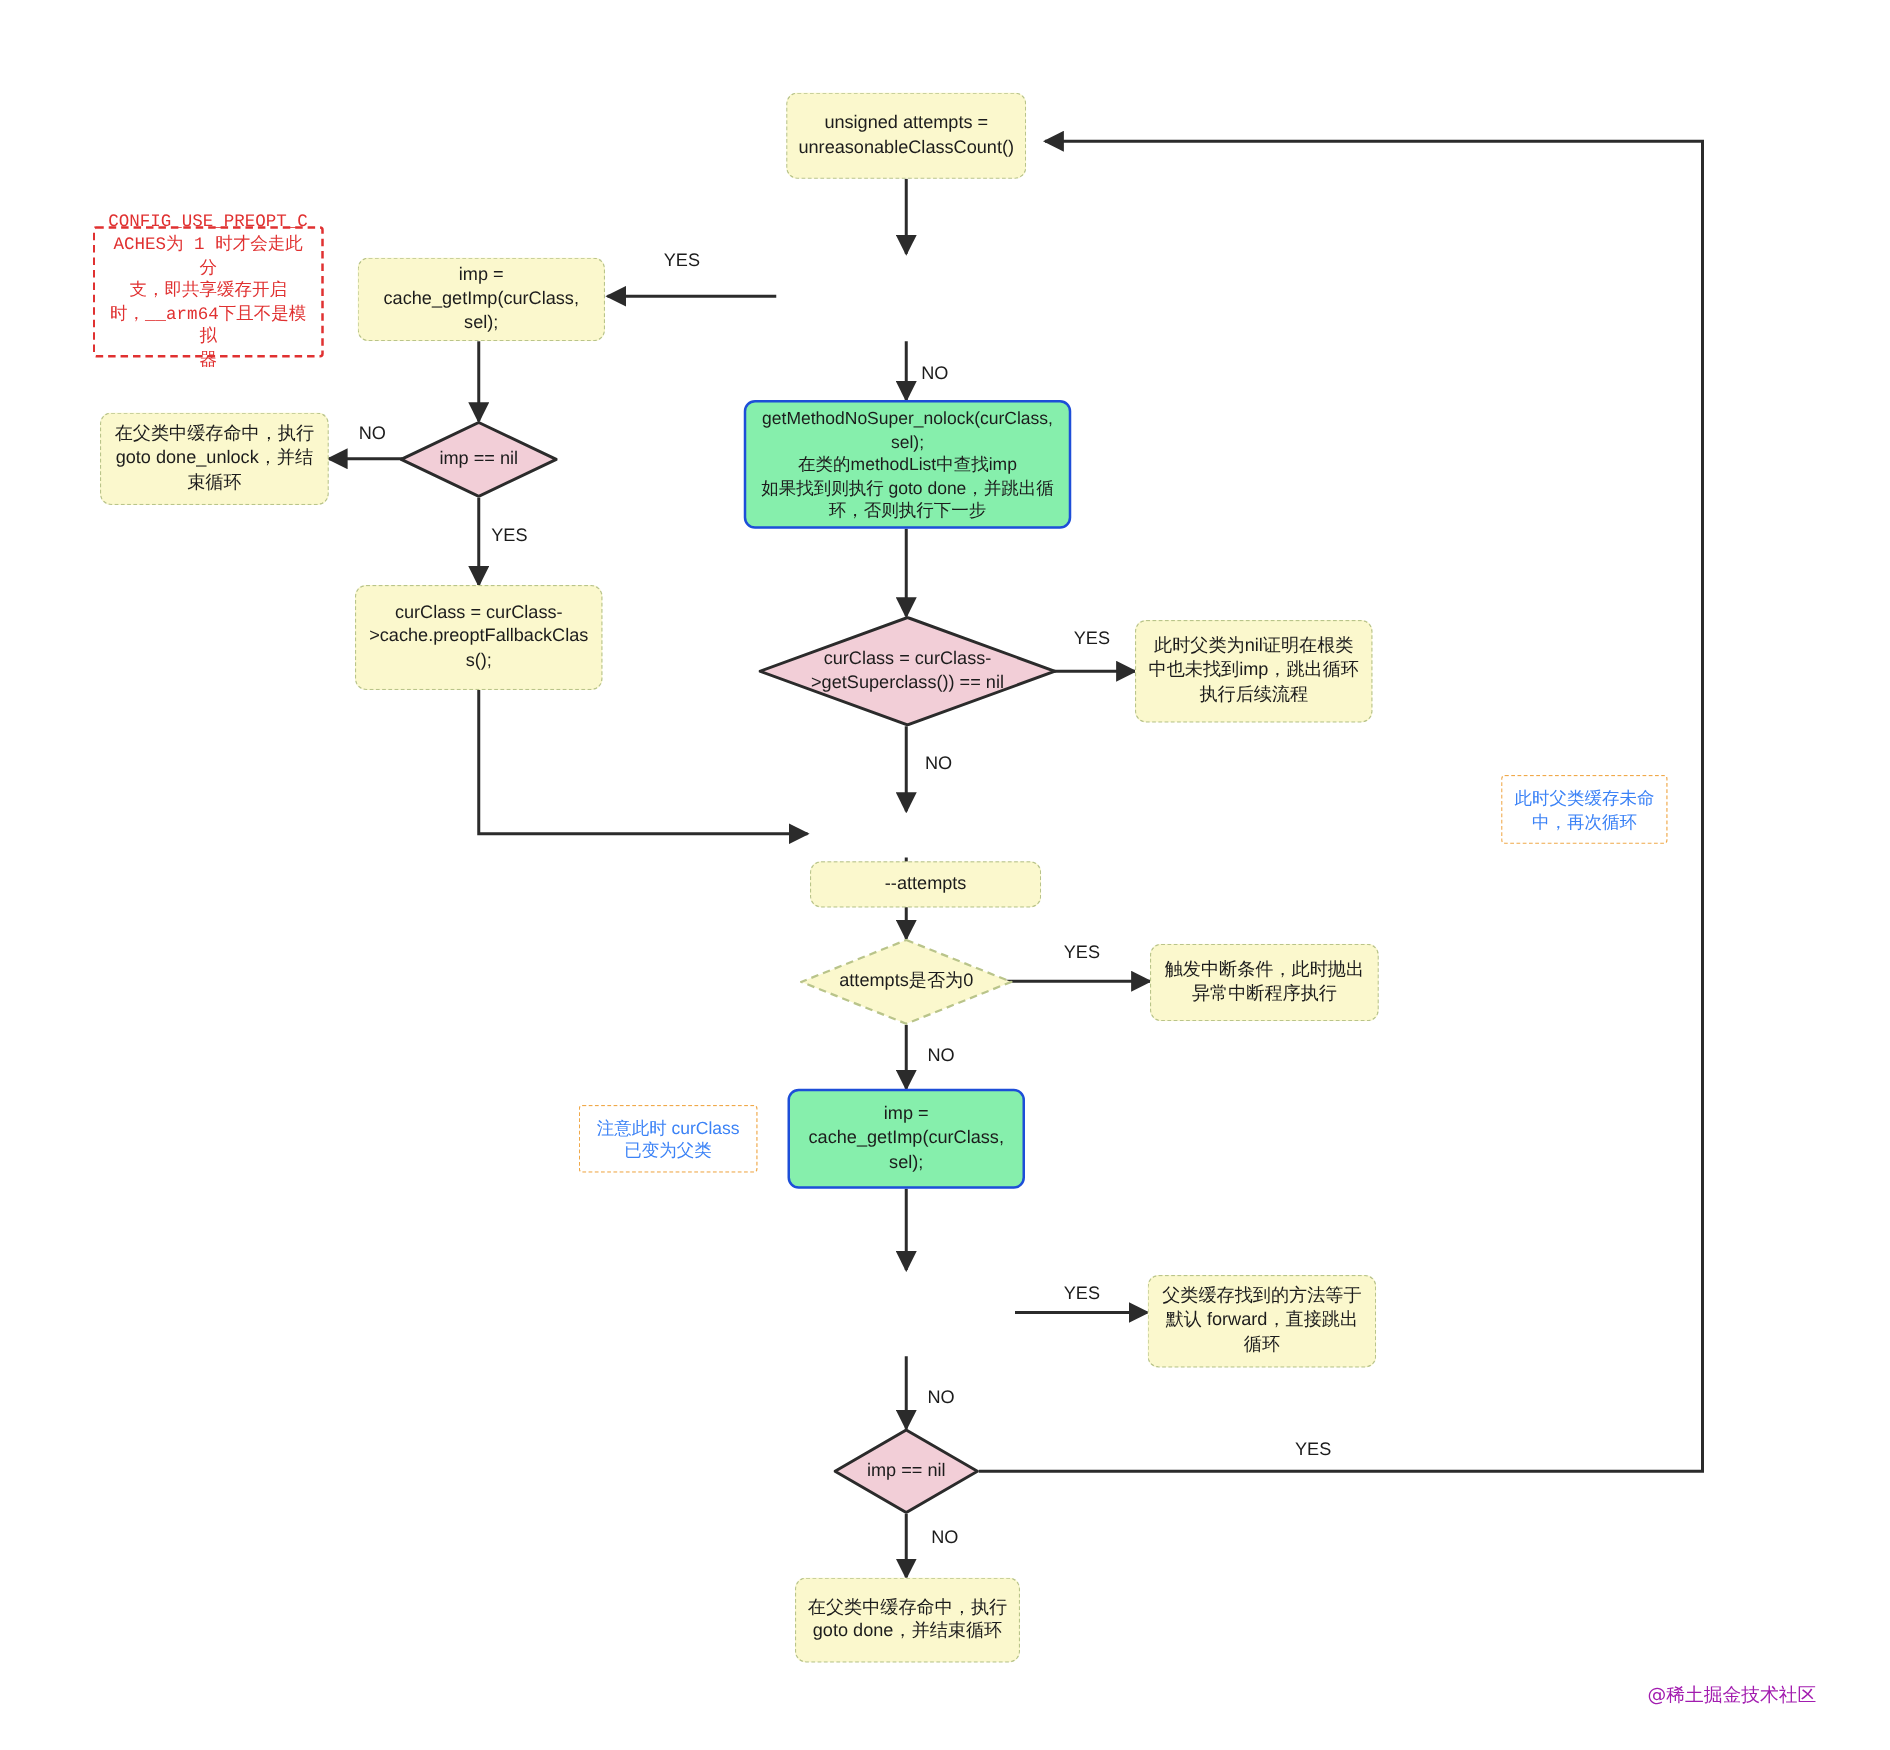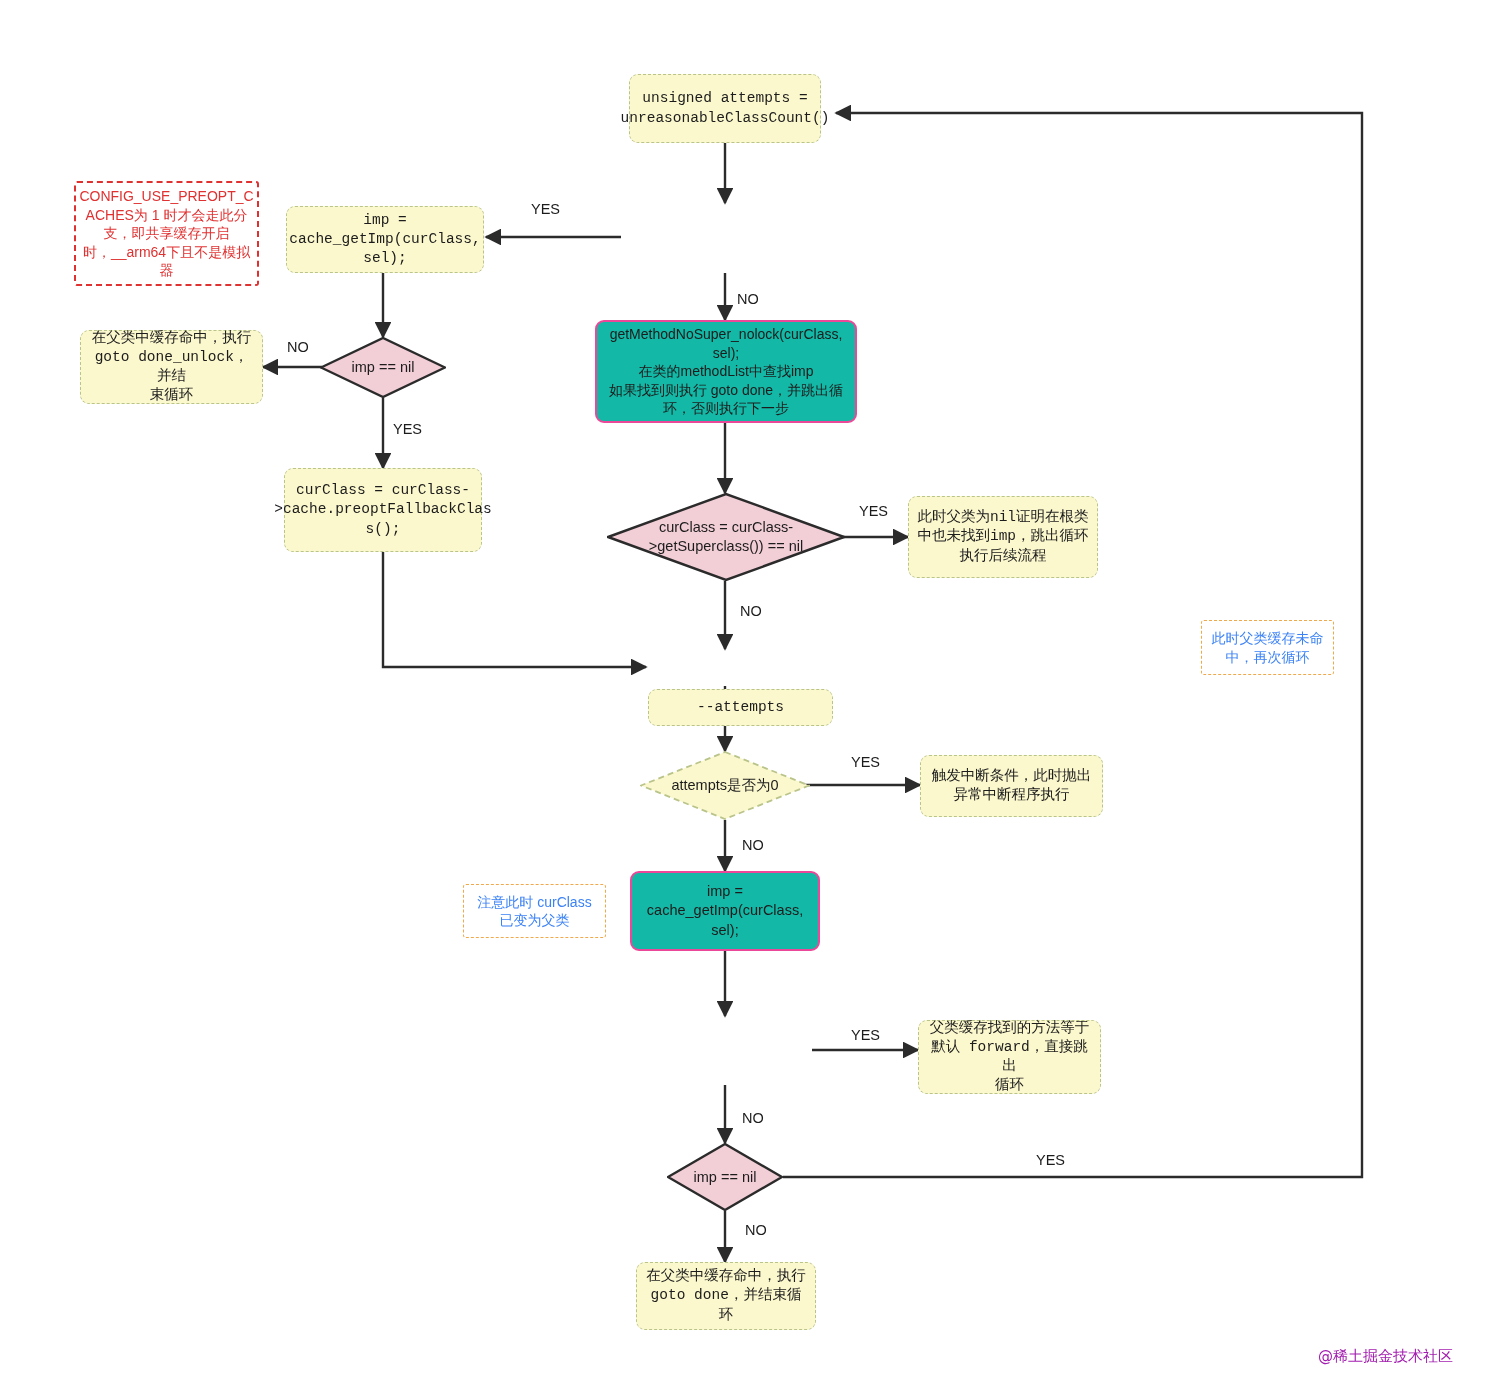--- a/index.html
+++ b/index.html
@@ -13,25 +13,25 @@
   
   .node{
     position:absolute;box-sizing:border-box;
     display:flex;align-items:center;justify-content:center;
     text-align:center;line-height:1.32;color:#1c1c1c;
     white-space:pre-line;
   }
   
   .yrect{
     background:#fbf8cd;border:1.4px dashed #b9c48a;border-radius:9px;
-    font-size:14.5px;padding:6px 8px;font-family:Liberation Mono, monospace;
+    font-size:14.5px;padding:6px 8px;
   }
   
   .prect{
-    background:#14b8a6;border:2px solid #ec4899;border-radius:9px;
+    background:#86efac;border:2px solid #1d4ed8;border-radius:9px;
     font-size:14.5px;padding:6px 8px;
   }
   
   .note-red{
     background:#ffffff;border:2.2px dashed #e03131;border-radius:3px;
     font-size:14px;color:#e03131;padding:6px 8px;
   }
   .note-orange{
     background:#ffffff;border:1.6px dashed #f0a94a;border-radius:3px;
     font-size:14px;color:#3b82f6;padding:6px 8px;
@@ -109,21 +109,21 @@
   </svg>
 
   <div class="node yrect" style="left:629px;top:74px;width:192px;height:69px;">unsigned attempts =
 unreasonableClassCount()</div>
 
 
   <div class="node yrect" style="left:286px;top:206px;width:198px;height:67px;">imp =
 cache_getImp(curClass,
 sel);</div>
 
-  <div class="node note-red" style="left:74px;top:181px;width:185px;height:105px;">CONFIG_USE_PREOPT_C
+  <div class="node note-red" style="left:74px;top:181px;width:185px;height:105px;font-family:Liberation Mono, monospace;">CONFIG_USE_PREOPT_C
 ACHES为 1 时才会走此分
 支，即共享缓存开启
 时，__arm64下且不是模拟
 器</div>
 
   <div class="dia" style="left:320px;top:337px;width:126px;height:61px;">
     <svg class="shape" viewBox="0 0 126 61" preserveAspectRatio="none">
       <polygon points="63,1 125,30.5 63,60 1,30.5" fill="#f2ced7" stroke="#2b2b2b" stroke-width="2.4"></polygon>
     </svg>
     <div class="lbl">imp == nil</div>

